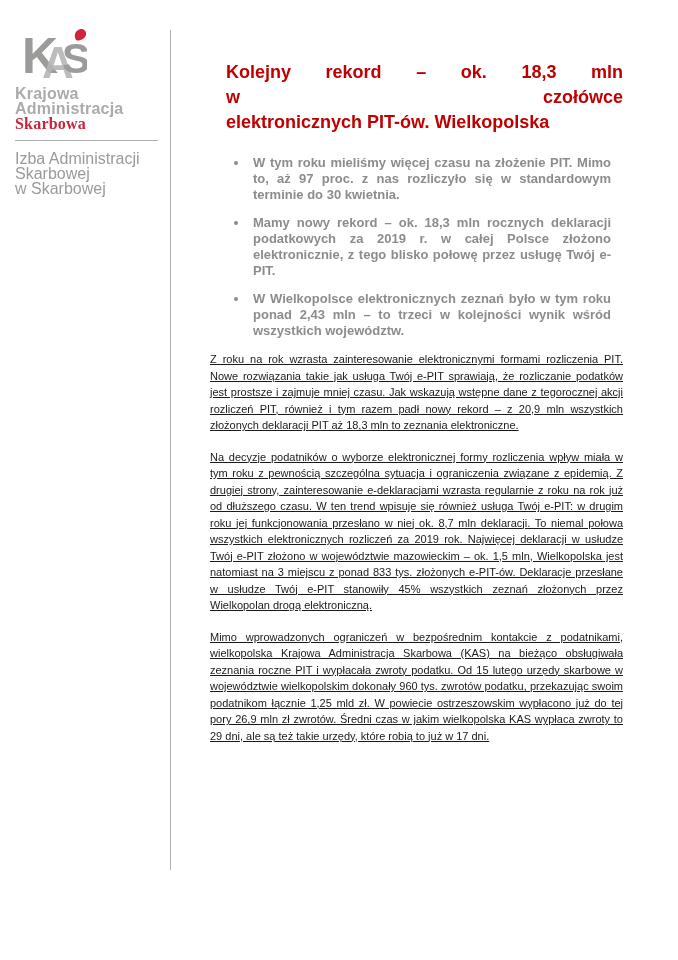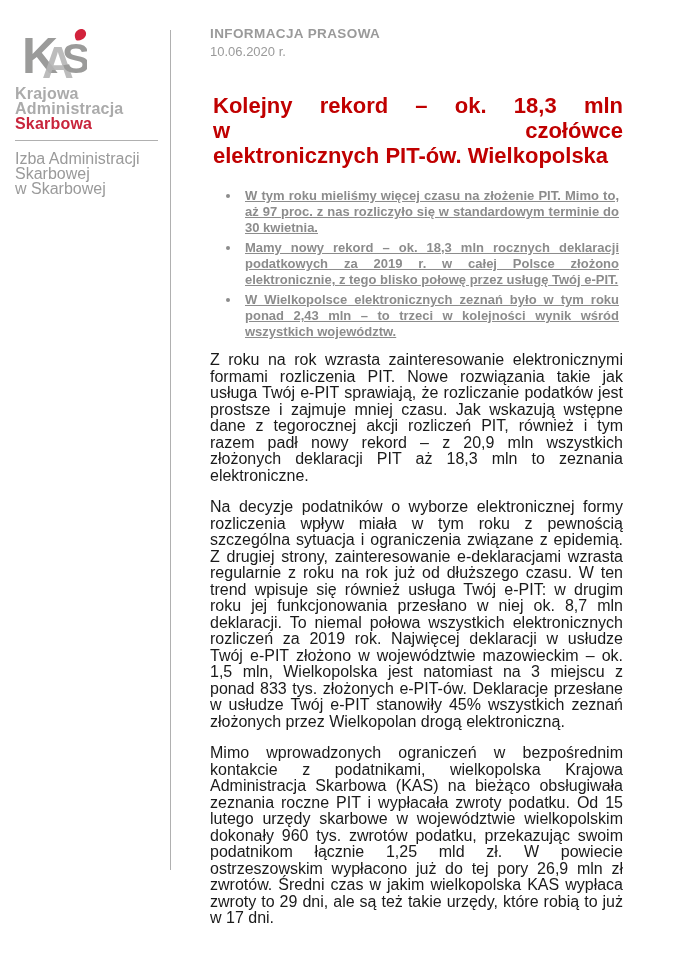--- a/index.html
+++ b/index.html
@@ -31,20 +31,21 @@
   }
   .org-name {
     font-size: 16px;
     font-weight: bold;
     letter-spacing: 0.2px;
     color: var(--org-gray, #ABABAB);
     line-height: 15px;
   }
   .org-name .org-red {
     color: var(--brand-red, #C8253C);
+    font-family: Liberation Serif, serif;
   }
   .sidebar-divider {
     border: none;
     border-top: 1px solid var(--divider-gray, #B8B8B8);
     margin: 9px 0 10px 0;
     width: 143px;
   }
   .office {
     font-size: 16px;
     color: var(--muted-gray, #8F8F8F);
@@ -73,23 +74,23 @@
     font-weight: bold;
     letter-spacing: 0.4px;
     color: var(--muted-gray, #9A9A9A);
   }
   .date {
     font-size: 13px;
     color: var(--muted-gray, #9A9A9A);
     margin-top: 3px;
   }
   .headline {
-    margin: 34px 0 0 3px;
+    margin: 34px 0 0 16px;
     color: var(--headline-red, #C00000);
-    font-size: 22px;
+    font-size: 18px;
     font-weight: bold;
     line-height: 25px;
   }
   .headline-line {
     display: block;
     text-align: justify;
     text-align-last: justify;
   }
   .headline-line:last-child {
     text-align-last: left;
@@ -98,34 +99,34 @@
   .bullets {
     margin: 20px 0 0 0;
     padding-left: 27px;
     color: var(--bullet-gray, #8C8C8C);
     font-weight: bold;
     font-size: 13px;
     line-height: 16px;
     text-align: justify;
   }
   .bullets li {
-    margin: 4px;
+    margin: 12px;
     padding-left: 4px;
-    text-decoration: underline;
   }
 
   .body-text {
     margin-top: 12px;
   }
   .body-text p {
     margin: 0 0 15px 0;
-    font-size: 16px;
+    font-size: 11px;
     line-height: 16.5px;
     color: var(--body-text, #1A1A1A);
     text-align: justify;
+    text-decoration: underline;
   }
 </style>
 </head>
 <body>
 
 <div class="page">
 
   <aside class="sidebar">
     <div class="logo">
       <svg width="62" height="54" viewBox="0 0 62 54" xmlns="http://www.w3.org/2000/svg">
@@ -142,24 +143,20 @@
     <hr class="sidebar-divider">
     <div class="office">
       <div>Izba Administracji Skarbowej</div>
       <div>w Skarbowej</div>
     </div>
   </aside>
 
   <div class="vline"></div>
 
   <main class="main">
-    <header>
-      <div class="kicker">INFORMACJA PRASOWA</div>
-      <div class="date">10.06.2020 r.</div>
-    </header>
 
     <h1 class="headline">
       <span class="headline-line">Kolejny rekord – ok. 18,3 mln</span>
       <span class="headline-line">w czołówce</span>
       <span class="headline-line">elektronicznych PIT-ów. Wielkopolska</span>
     </h1>
 
     <ul class="bullets">
       <li>W tym roku mieliśmy więcej czasu na złożenie PIT. Mimo to, aż 97 proc. z nas rozliczyło się w standardowym terminie do 30 kwietnia.</li>
       <li>Mamy nowy rekord – ok. 18,3 mln rocznych deklaracji podatkowych za 2019 r. w całej Polsce złożono elektronicznie, z tego blisko połowę przez usługę Twój e-PIT.</li>

